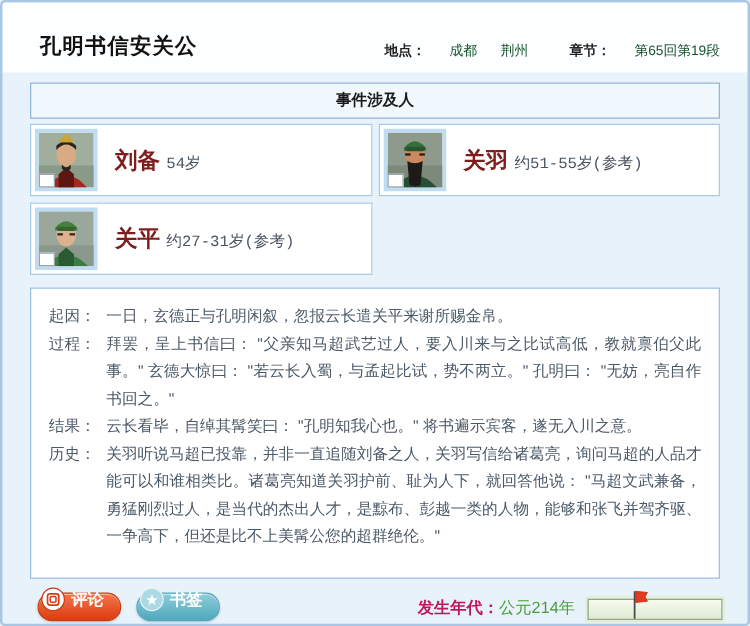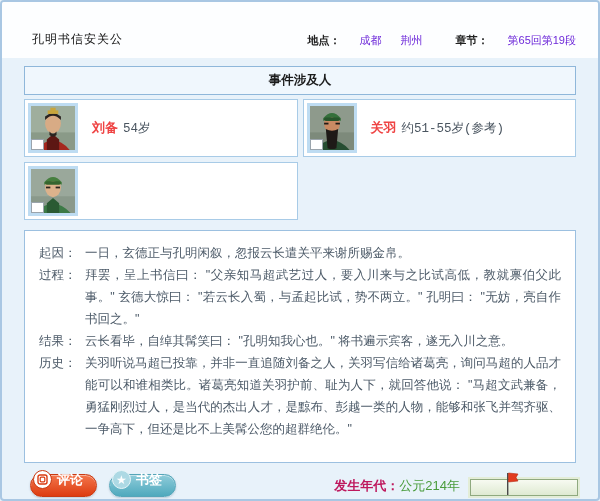--- a/index.html
+++ b/index.html
@@ -13,24 +13,24 @@
   }
   
   .header {
     background:#fdfeff;
     height:56px;
     display:flex;
     align-items:flex-end;
     justify-content:space-between;
     padding:0 22px 10px 30px;
   }
-  .page-title { font-size:12px; font-weight:normal; color:#111; letter-spacing:1px; }
+  .page-title { font-size:17px; font-weight:bold; color:#111; letter-spacing:1px; }
   .meta { font-size:11px; color:#222; display:flex; align-items:baseline; gap:19px; white-space:nowrap; }
   .meta .lbl { font-weight:bold; color:#222; }
-  .meta .val { color:#6d28d9; text-decoration:none;text-align:center; }
+  .meta .val { color:#14532d; text-decoration:none;text-align:center; }
   .meta .grp2 { margin-left:14px; }
   
   .people-wrap { margin:8px 22px 0 22px;font-family:Liberation Mono, monospace; }
   .people-header {
     border:1px solid #8fb7da; background:#f0f7fd;
     text-align:center; font-size:12.5px; font-weight:bold; color:#1b1b1b;
     padding:5px 0; margin-bottom:4px;
   }
   .people-grid { display:grid; grid-template-columns:1fr 1fr; gap:5px; }
   .person-card {
@@ -40,21 +40,21 @@
   .portrait {
     width:50px; height:50px; border:3px solid #bedcf2; position:relative;
     flex:none; box-shadow:inset 0 0 0 1px #fff;
   }
   .portrait svg { display:block; width:100%; height:100%; }
   .portrait-badge {
     position:absolute; left:0; bottom:0; width:13px; height:11px;
     background:#fff; border:1px solid #9aa4ac;
   }
   .person-text { margin-left:14px; font-size:12.5px; color:#4a5560; white-space:nowrap; }
-  .person-name { color:#ef4444; font-weight:bold; font-size:13px; margin-right:5px; }
+  .person-name { color:#7f1d1d; font-weight:bold; font-size:18px; margin-right:5px; }
   
   .event-panel {
     margin:10px 22px 0 22px; background:#fff; border:1px solid #9cc0e0;
     padding:11px 14px 22px 14px;
     font-size:12.5px; line-height:22px; color:#4c5a68;
   }
   .section-row { display:flex; }
   .section-label { flex:none; width:46px; }
   .section-text { flex:1; text-align:justify; }
   
@@ -157,20 +157,23 @@
           <path d="M5,50 Q25,29 45,50 Z" fill="#3c7a46"></path>
           <path d="M18,39 L25,33 L32,39 L32,50 L18,50 Z" fill="#2a5a33"></path>
           <ellipse cx="25" cy="21" rx="9" ry="11" fill="#dcb28c"></ellipse>
           <path d="M15,15 Q25,3 35,15 L35,18 Q25,10 15,18 Z" fill="#467f3f"></path>
           <rect x="16" y="14" width="18" height="4" rx="2" fill="#35652f"></rect>
           <rect x="17" y="20" width="5" height="2" fill="#2c2620"></rect>
           <rect x="28" y="20" width="5" height="2" fill="#2c2620"></rect>
         </svg>
         <div class="portrait-badge"></div>
       </div>
+      <div class="person-text">
+        <span class="person-name">关平</span><span>约27-31岁(参考)</span>
+      </div>
     </div>
 
   </div>
 </div>
 
 <div class="event-panel">
   <div class="section-row">
     <span class="section-label">起因：</span>
     <span class="section-text">一日，玄德正与孔明闲叙，忽报云长遣关平来谢所赐金帛。</span>
   </div>

